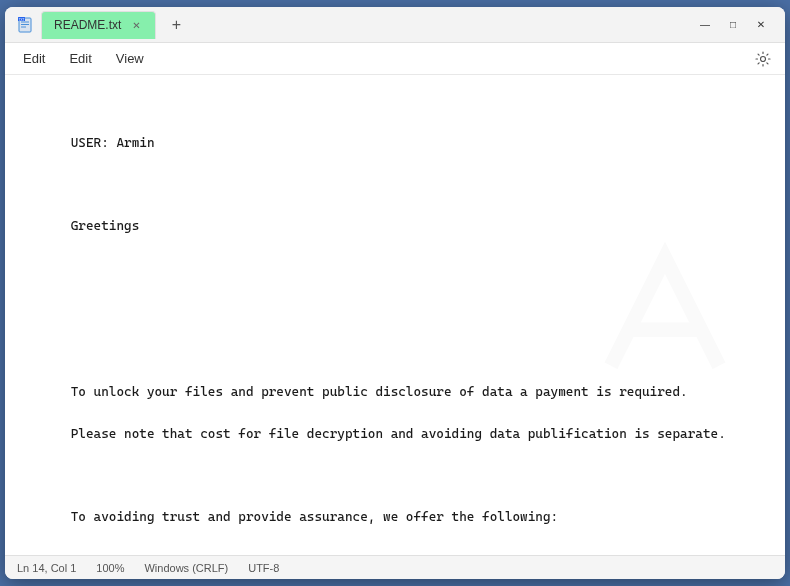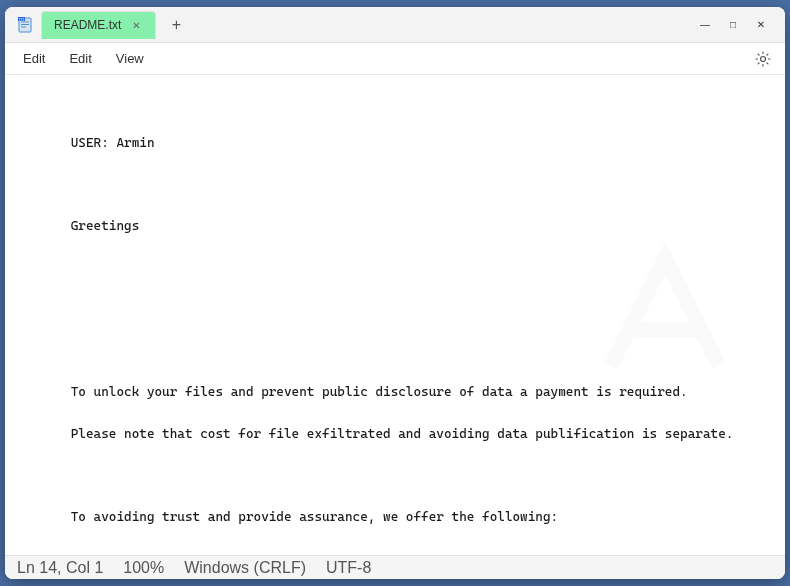--- a/index.html
+++ b/index.html
@@ -190,21 +190,21 @@
       background: #f5f5f5;
       border-top: 1px solid #e0e0e0;
       display: flex;
       align-items: center;
       padding: 0 12px;
       gap: 20px;
       flex-shrink: 0;
     }
 
     .status-item {
-      font-size: 16px;
+      font-size: 11px;
       color: #555;
     }
 
     @keyframes blink {
       0%, 100% { opacity: 1; }
       50% { opacity: 0; }
     }
   </style>
 </head>
 <body>
@@ -259,21 +259,21 @@
           <path d="M30 60 L70 60" stroke="#aaa" stroke-width="8"></path>
         </svg>
       </div>
       <span>USER: Armin</span><br>
       <br>
       <span>Greetings</span><br>
       <br>
       <br>
       <br>
       <span>To unlock your files and prevent public disclosure of data a payment is required.</span><br>
-      <span>Please note that cost for file exfiltrated and avoiding data publification is separate.</span><br>
+      <span>Please note that cost for file decryption and avoiding data publification is separate.</span><br>
       <br>
       <span>To avoiding trust and provide assurance, we offer the following:</span><br>
       <br>
       <br>
       <br>
       <br>
       <br>
       <br>
       <br>
       <br>

